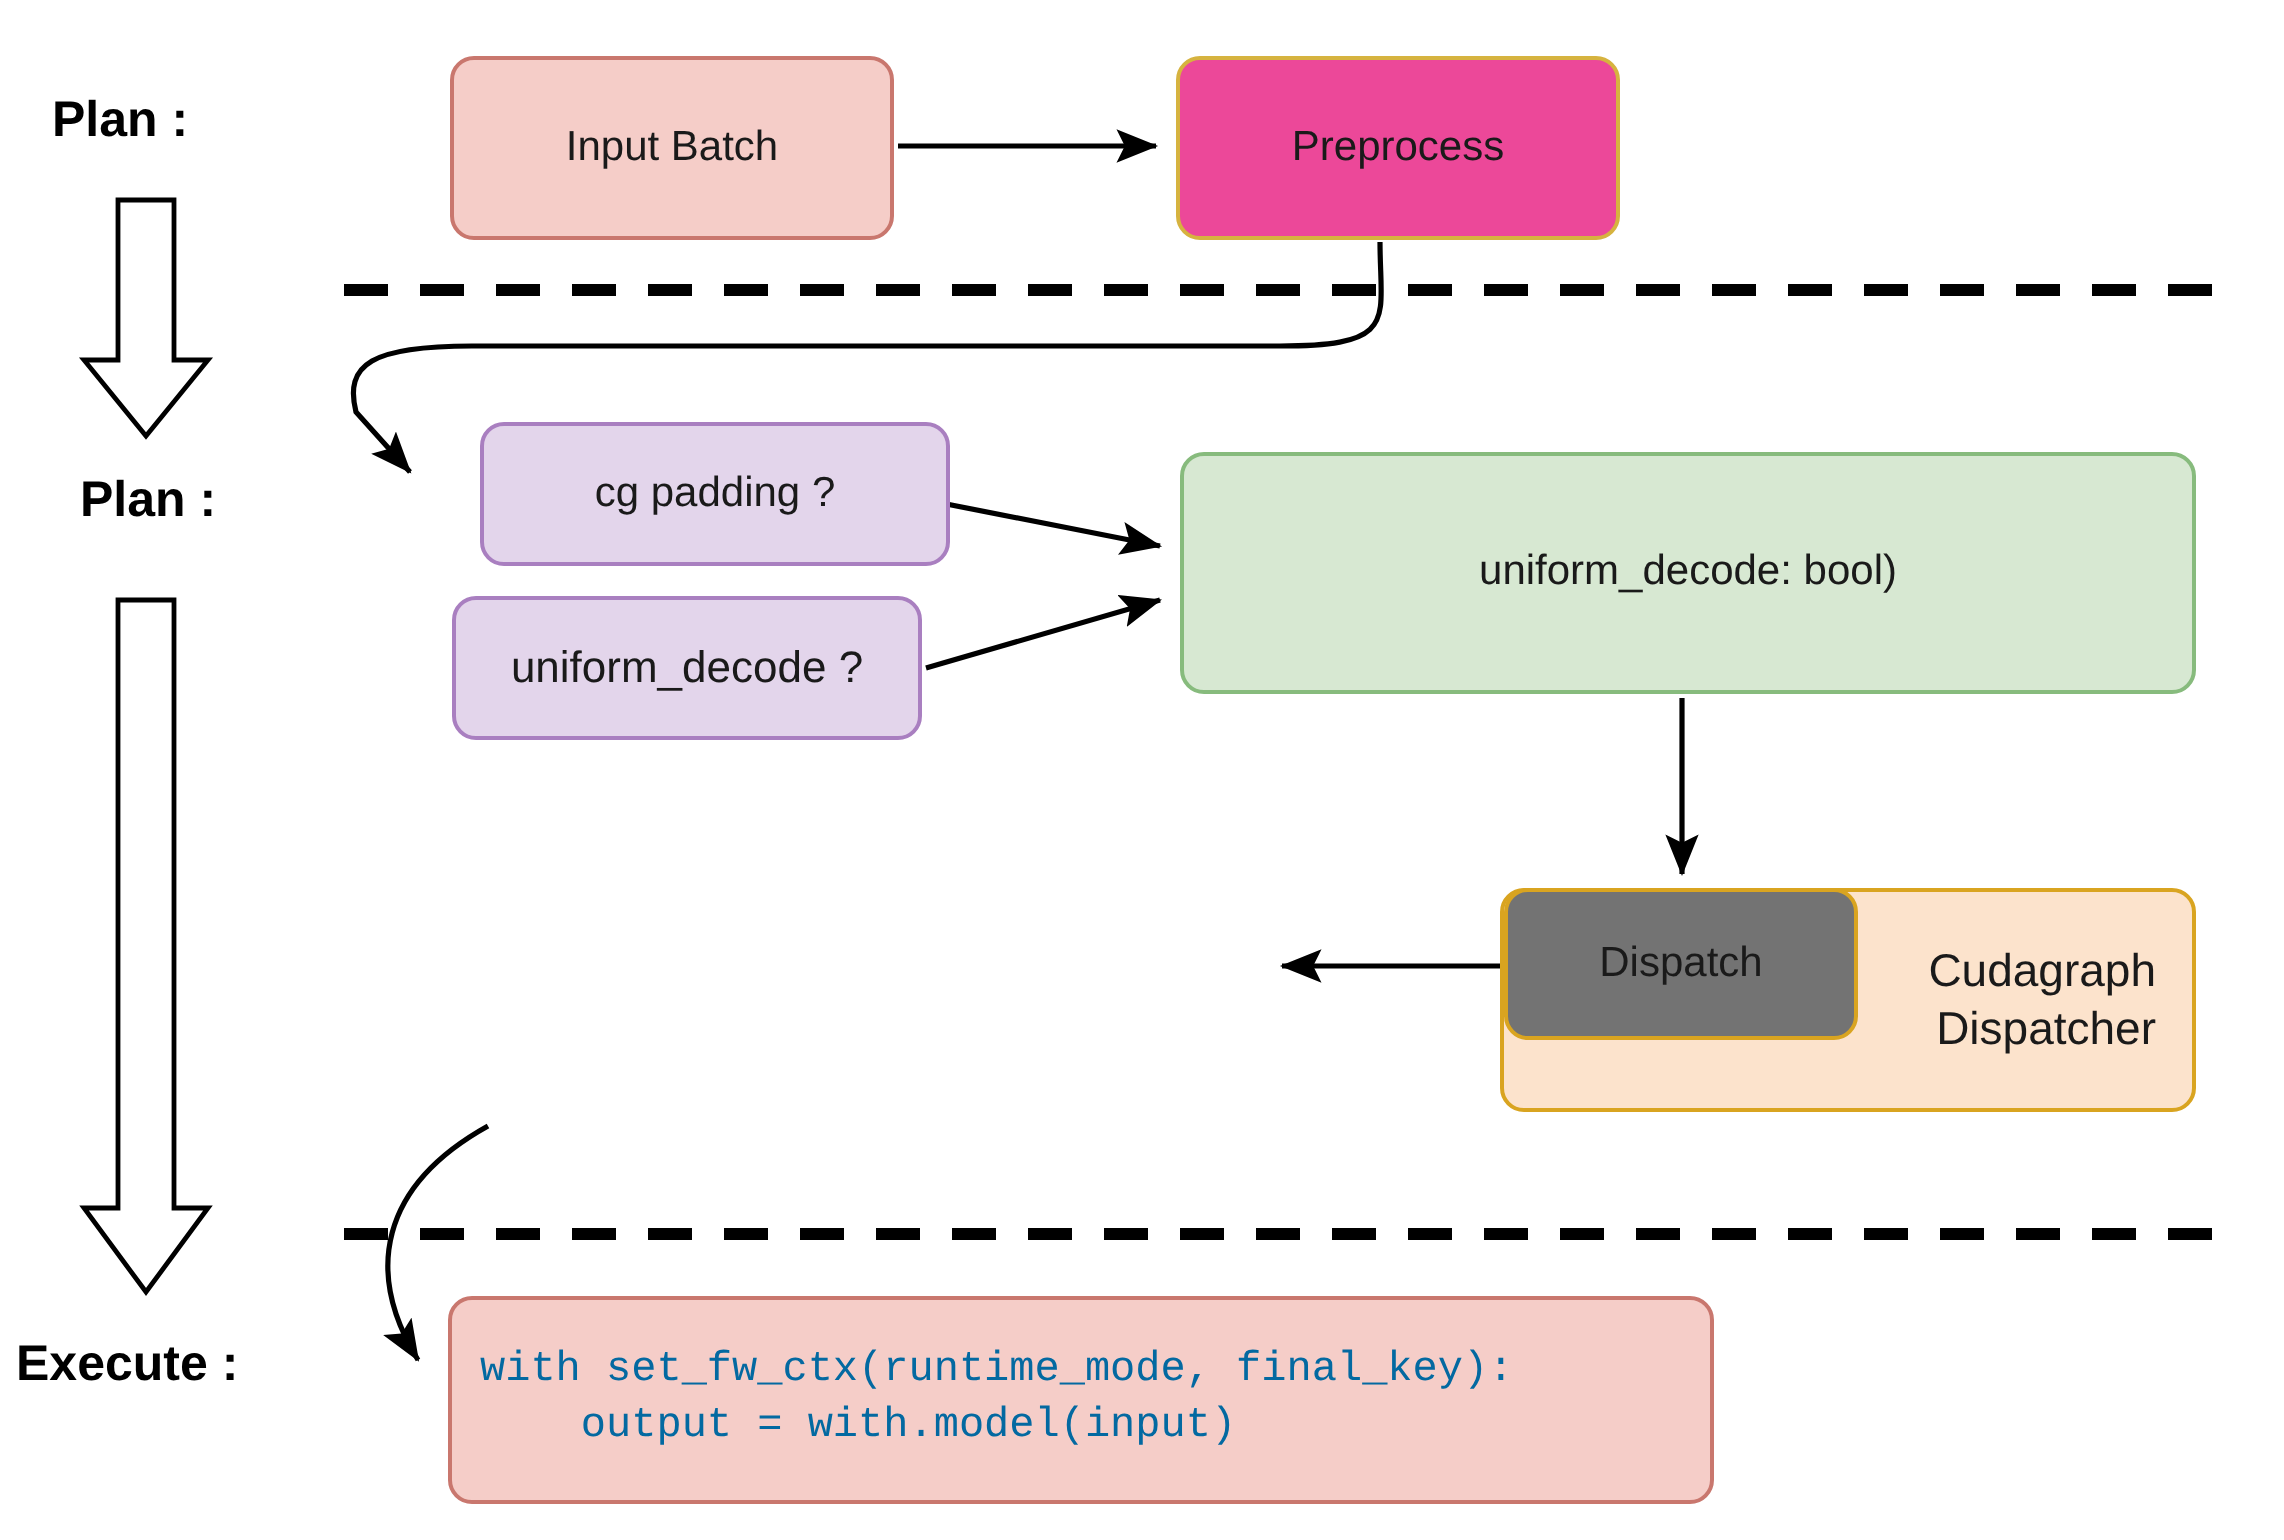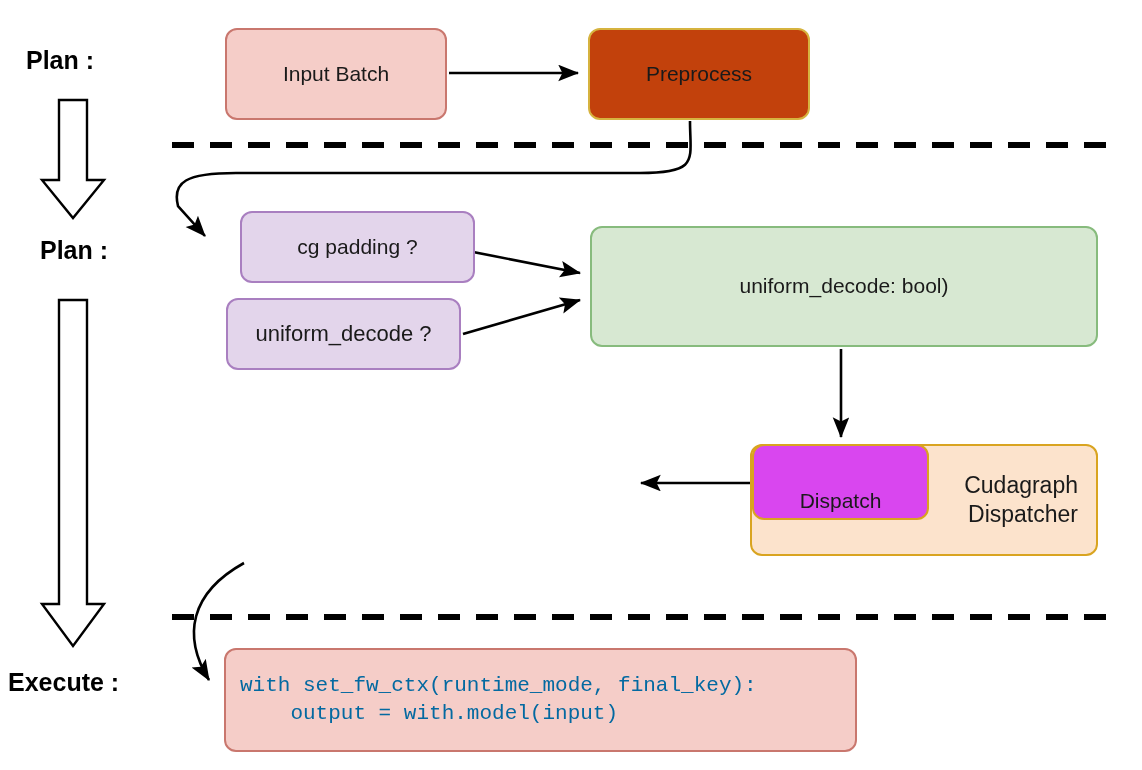--- a/index.html
+++ b/index.html
@@ -42,26 +42,26 @@
     text-align: center;
     font-family: "Liberation Sans", sans-serif;
     font-size: 21px;
     color: #1a1a1a;
     line-height: 1.25;
     padding: 4px 8px;
   }
   .node .lines { width: 100%; }
 
   .n-input   { background: #f5cdc8; border-color: #c9776e; }
-  .n-pre     { background: #c2410c; border-color: #d6b33f; }
+  .n-pre     { background: #ec4899; border-color: #d6b33f; }
   .n-purple  { background: #e3d5eb; border-color: #a97fc0; }
   .n-green   { background: #d7e8d2; border-color: #87bb7d; }
   .n-blue    { background: #d8e5f7; border-color: #7fa6d6; }
   .n-orange-outer { background: #fce3cc; border-color: #d9a420; }
-  .n-orange-inner { background: #d946ef; border-color: #d9a420; align-items: flex-end; }
+  .n-orange-inner { background: #737373; border-color: #d9a420; }
   .n-code    { background: #f5cdc8; border-color: #c9776e; }
 
   .code-text {
     font-family: "Liberation Mono", "DejaVu Sans Mono", monospace;
     font-size: 21px;
     color: #0369a1;
     white-space: pre;
     text-align: left;
     line-height: 1.35;
   }

